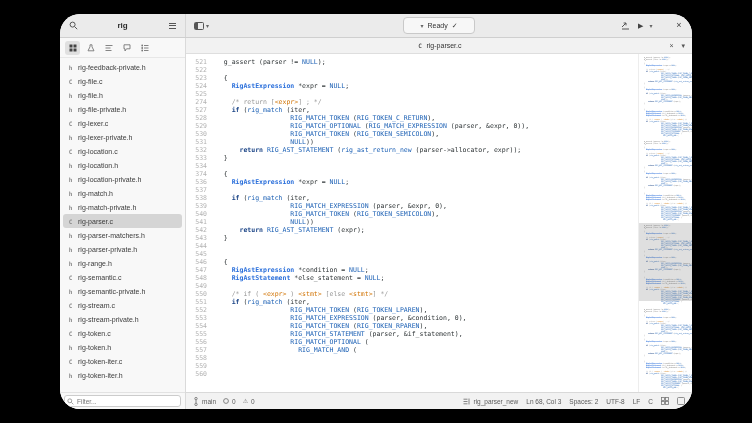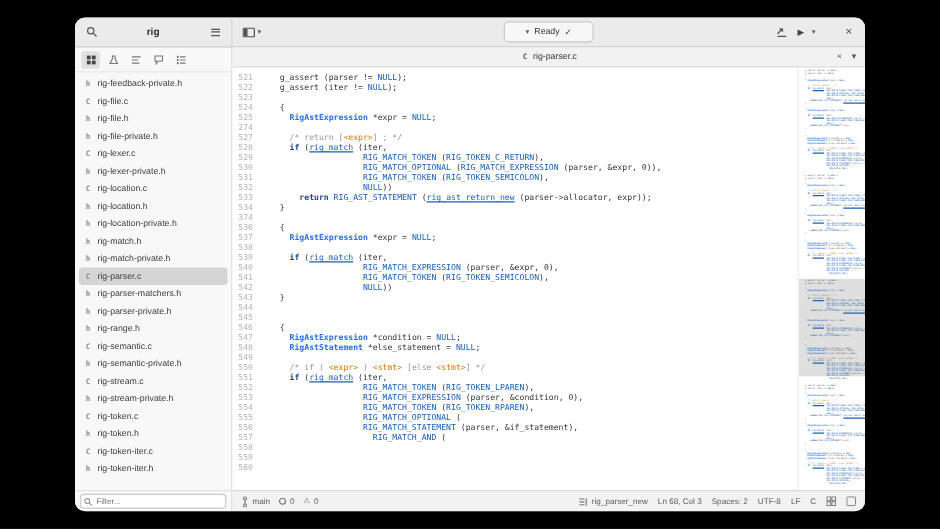--- a/index.html
+++ b/index.html
@@ -1,17 +1,17 @@
 <!DOCTYPE html>
 <html><head>
 <meta charset="utf-8">
 <style>
   *{box-sizing:border-box;margin:0;padding:0}
   html,body{width:752px;height:423px;background:#000;overflow:hidden;position:relative;font-family:"Liberation Sans",sans-serif}
-  .app{position:absolute;left:60px;top:14px;width:632px;height:395px;background:#fff;border-radius:8px;overflow:hidden;display:flex;flex-direction:column;box-shadow:0 3px 10px rgba(0,0,0,.65)}
+  .app{position:absolute;left:60px;top:14px;width:632px;height:395px;background:#fff;border-radius:20px;overflow:hidden;display:flex;flex-direction:column;box-shadow:0 3px 10px rgba(0,0,0,.65)}
 
   
   .headerbar{height:24px;flex:none;display:flex;align-items:stretch;background:#ebebeb;border-bottom:1px solid #cfcfcf;position:relative}
   .hb-left{width:126px;flex:none;display:flex;align-items:center;padding:0 6px;border-right:1px solid #d6d6d6}
   .hb-title{flex:1;text-align:center;font-size:8px;font-weight:bold;color:#2e2e2e}
   .iconbtn{display:flex;align-items:center;justify-content:center;width:14px;height:14px;border-radius:3px;color:#555;flex:none}
   .hb-main{flex:1;display:flex;align-items:center;padding:0 6px;position:relative}
   .caret{font-size:6px;color:#666;line-height:1}
   .omnibar{position:absolute;left:50%;transform:translateX(-50%);top:3px;height:17px;min-width:72px;background:#f7f7f7;border:1px solid #c9c9c9;border-radius:4px;display:flex;align-items:center;justify-content:center;gap:4px;padding:0 7px;font-size:7px;color:#333}
   .run-group{position:absolute;left:432px;top:3px;display:flex;align-items:center;gap:6px;height:17px}
@@ -37,28 +37,28 @@
 
   
   .main{flex:1;display:flex;flex-direction:column;min-width:0}
   .tabbar{height:16px;flex:none;background:#f2f2f2;border-bottom:1px solid #dedede;display:flex;align-items:center;position:relative}
   .tab{position:absolute;left:0;right:0;display:flex;align-items:center;justify-content:center;gap:3px;font-size:7px;color:#333;pointer-events:none}
   .tab *{pointer-events:auto}
   .tab-ctrls{margin-left:auto;display:flex;align-items:center;gap:8px;padding-right:7px;z-index:1}
   .tab-ctrls span{font-size:7px;color:#555}
 
   .editor{flex:1;display:flex;min-height:0;background:#fff}
-  .gutter{width:24px;flex:none;padding:4px 3px 0 0;text-align:center;font:6.5px/8px "DejaVu Sans Mono",monospace;color:#b3b3b3}
+  .gutter{width:24px;flex:none;padding:4px 3px 0 0;text-align:right;font:6.5px/8px "DejaVu Sans Mono",monospace;color:#b3b3b3}
   .lnum{height:8px}
   .codepane{flex:1;min-width:0;padding:4px 0 0 6px;overflow:hidden;font:6.5px/8px "DejaVu Sans Mono",monospace;color:#2e3436}
   .cline{height:8px;white-space:pre}
   .kw{color:#1c4587;font-weight:bold}
   .t{color:#2a6fdb;font-weight:bold}
   .k2{color:#1a5fb4}
-  .fn{color:#1a5fb4;text-decoration:underline}
+  .fn{color:#1a5fb4;}
   .c{color:#979797}
   .m{color:#d17405}
 
   .minimap{width:54px;flex:none;position:relative;border-left:1px solid #ededed;overflow:hidden;padding:2px 3px;font:1.7px/2px "DejaVu Sans Mono",monospace;color:#6a6a6a}
   .mm-content{white-space:pre}
   .mm-viewport{position:absolute;left:0;right:0;top:50%;height:23%;background:rgba(110,110,110,.22)}
 
   
   .statusbar{height:17px;flex:none;background:#f2f2f2;border-top:1px solid #d9d9d9;display:flex;align-items:center;gap:7px;padding:0 7px;font-size:6.5px;color:#5a5a5a}
   .sb-group{display:flex;align-items:center;gap:3px}
@@ -315,55 +315,55 @@
             <div class="lnum">554</div>
             <div class="lnum">555</div>
             <div class="lnum">556</div>
             <div class="lnum">557</div>
             <div class="lnum">558</div>
             <div class="lnum">559</div>
             <div class="lnum">560</div>
           </div>
         <div class="codepane">
             <div class="cline">  g_assert (parser != <span class="k2">NULL</span>);</div>
-            <div class="cline">  g_assert (iter != <span class="k2">NULL</span>);</div>
             <div class="cline"> </div>
             <div class="cline">  {</div>
             <div class="cline">    <span class="t">RigAstExpression</span> *expr = <span class="k2">NULL</span>;</div>
             <div class="cline"> </div>
             <div class="cline"><span class="c">    /* return [<span class="m">&lt;expr&gt;</span>] ; */</span></div>
             <div class="cline">    <span class="kw">if</span> (<span class="fn">rig_match</span> (iter,</div>
             <div class="cline">                   <span class="k2">RIG_MATCH_TOKEN</span> (<span class="k2">RIG_TOKEN_C_RETURN</span>),</div>
             <div class="cline">                   <span class="k2">RIG_MATCH_OPTIONAL</span> (<span class="k2">RIG_MATCH_EXPRESSION</span> (parser, &amp;expr, 0)),</div>
             <div class="cline">                   <span class="k2">RIG_MATCH_TOKEN</span> (<span class="k2">RIG_TOKEN_SEMICOLON</span>),</div>
             <div class="cline">                   <span class="k2">NULL</span>))</div>
             <div class="cline">      <span class="kw">return</span> <span class="k2">RIG_AST_STATEMENT</span> (<span class="fn">rig_ast_return_new</span> (parser-&gt;allocator, expr));</div>
             <div class="cline">  }</div>
             <div class="cline"> </div>
             <div class="cline">  {</div>
             <div class="cline">    <span class="t">RigAstExpression</span> *expr = <span class="k2">NULL</span>;</div>
             <div class="cline"> </div>
             <div class="cline">    <span class="kw">if</span> (<span class="fn">rig_match</span> (iter,</div>
             <div class="cline">                   <span class="k2">RIG_MATCH_EXPRESSION</span> (parser, &amp;expr, 0),</div>
             <div class="cline">                   <span class="k2">RIG_MATCH_TOKEN</span> (<span class="k2">RIG_TOKEN_SEMICOLON</span>),</div>
             <div class="cline">                   <span class="k2">NULL</span>))</div>
+            <div class="cline">      <span class="kw">return</span> <span class="k2">RIG_AST_STATEMENT</span> (expr);</div>
             <div class="cline">  }</div>
             <div class="cline"> </div>
             <div class="cline"> </div>
             <div class="cline">  {</div>
             <div class="cline">    <span class="t">RigAstExpression</span> *condition = <span class="k2">NULL</span>;</div>
             <div class="cline">    <span class="t">RigAstStatement</span> *else_statement = <span class="k2">NULL</span>;</div>
             <div class="cline"> </div>
             <div class="cline"><span class="c">    /* if ( <span class="m">&lt;expr&gt;</span> ) <span class="m">&lt;stmt&gt;</span> [else <span class="m">&lt;stmt&gt;</span>] */</span></div>
             <div class="cline">    <span class="kw">if</span> (<span class="fn">rig_match</span> (iter,</div>
             <div class="cline">                   <span class="k2">RIG_MATCH_TOKEN</span> (<span class="k2">RIG_TOKEN_LPAREN</span>),</div>
             <div class="cline">                   <span class="k2">RIG_MATCH_EXPRESSION</span> (parser, &amp;condition, 0),</div>
             <div class="cline">                   <span class="k2">RIG_MATCH_TOKEN</span> (<span class="k2">RIG_TOKEN_RPAREN</span>),</div>
+            <div class="cline">                   <span class="k2">RIG_MATCH_STATEMENT</span> (parser, &amp;if_statement),</div>
             <div class="cline">                   <span class="k2">RIG_MATCH_OPTIONAL</span> (</div>
-            <div class="cline">                   <span class="k2">RIG_MATCH_STATEMENT</span> (parser, &amp;if_statement),</div>
             <div class="cline">                     <span class="k2">RIG_MATCH_AND</span> (</div>
           </div>
         <div class="minimap">
           <div class="mm-content">  g_assert (parser != <span class="k2">NULL</span>);
   g_assert (iter != <span class="k2">NULL</span>);
 
   {
     <span class="t">RigAstExpression</span> *expr = <span class="k2">NULL</span>;
 
 <span class="c">    /* return [<span class="m">&lt;expr&gt;</span>] ; */</span>

